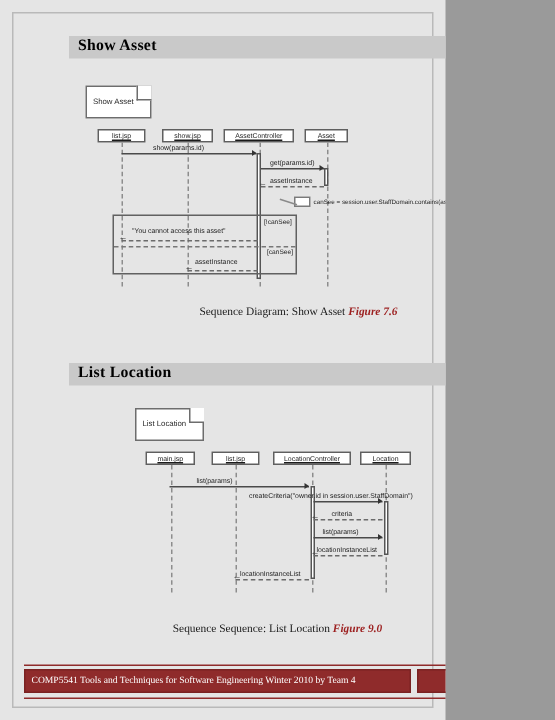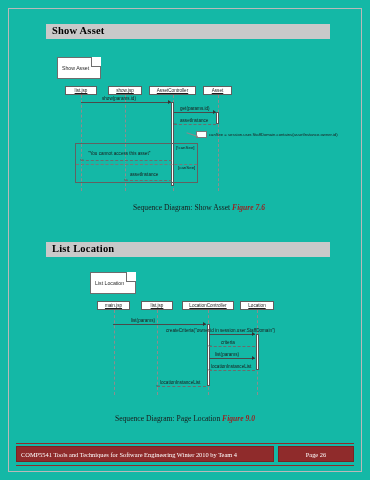--- a/index.html
+++ b/index.html
@@ -1,18 +1,18 @@
 <!DOCTYPE html>
 <html><head>
 <meta charset="utf-8">
 <style>
   html,body{margin:0;padding:0;background:#9a9a9a;}
   body{font-family:"Liberation Serif",serif;}
   #page{
-    position:relative;width:370px;height:480px;background:#14b8a6;
+    position:relative;width:297px;height:480px;background:#e5e5e5;
     box-sizing:border-box;overflow:hidden;
   }
   .page-border{
     position:absolute;left:8px;top:8px;right:8px;bottom:8px;
     border:1px solid #b9b9b9;box-sizing:border-box;pointer-events:none;
   }
   .section-head{
     position:absolute;left:46px;width:284px;height:15px;
     background:#c9c9c9;box-sizing:border-box;
   }
@@ -231,21 +231,21 @@
     <div class="msg ret" style="left:209px;top:370px;width:46px;"></div>
     <div class="openL" style="left:207px;top:367px;">←</div>
     <div class="mlabel" style="left:211px;top:363.5px;">locationInstanceList</div>
 
     <div class="msg ret" style="left:157px;top:386px;width:49px;"></div>
     <div class="openL" style="left:155px;top:383px;">←</div>
     <div class="mlabel" style="left:160px;top:379.5px;">locationInstanceList</div>
   </div>
 
   <div class="caption" style="top:414px;">
-    <span>Sequence Diagram: Page Location </span><span class="figref">Figure 9.0</span>
+    <span>Sequence Sequence: List Location </span><span class="figref">Figure 9.0</span>
   </div>
 
   <div id="footer">
     <div class="frule" style="top:-3px;"></div>
     <div class="fbar" id="fleft">
       <span class="ft">COMP5541 Tools and Techniques for Software Engineering Winter 2010 by Team 4</span>
     </div>
     <div class="fbar" id="fright">
       <span class="ft">Page 26</span>
     </div>

